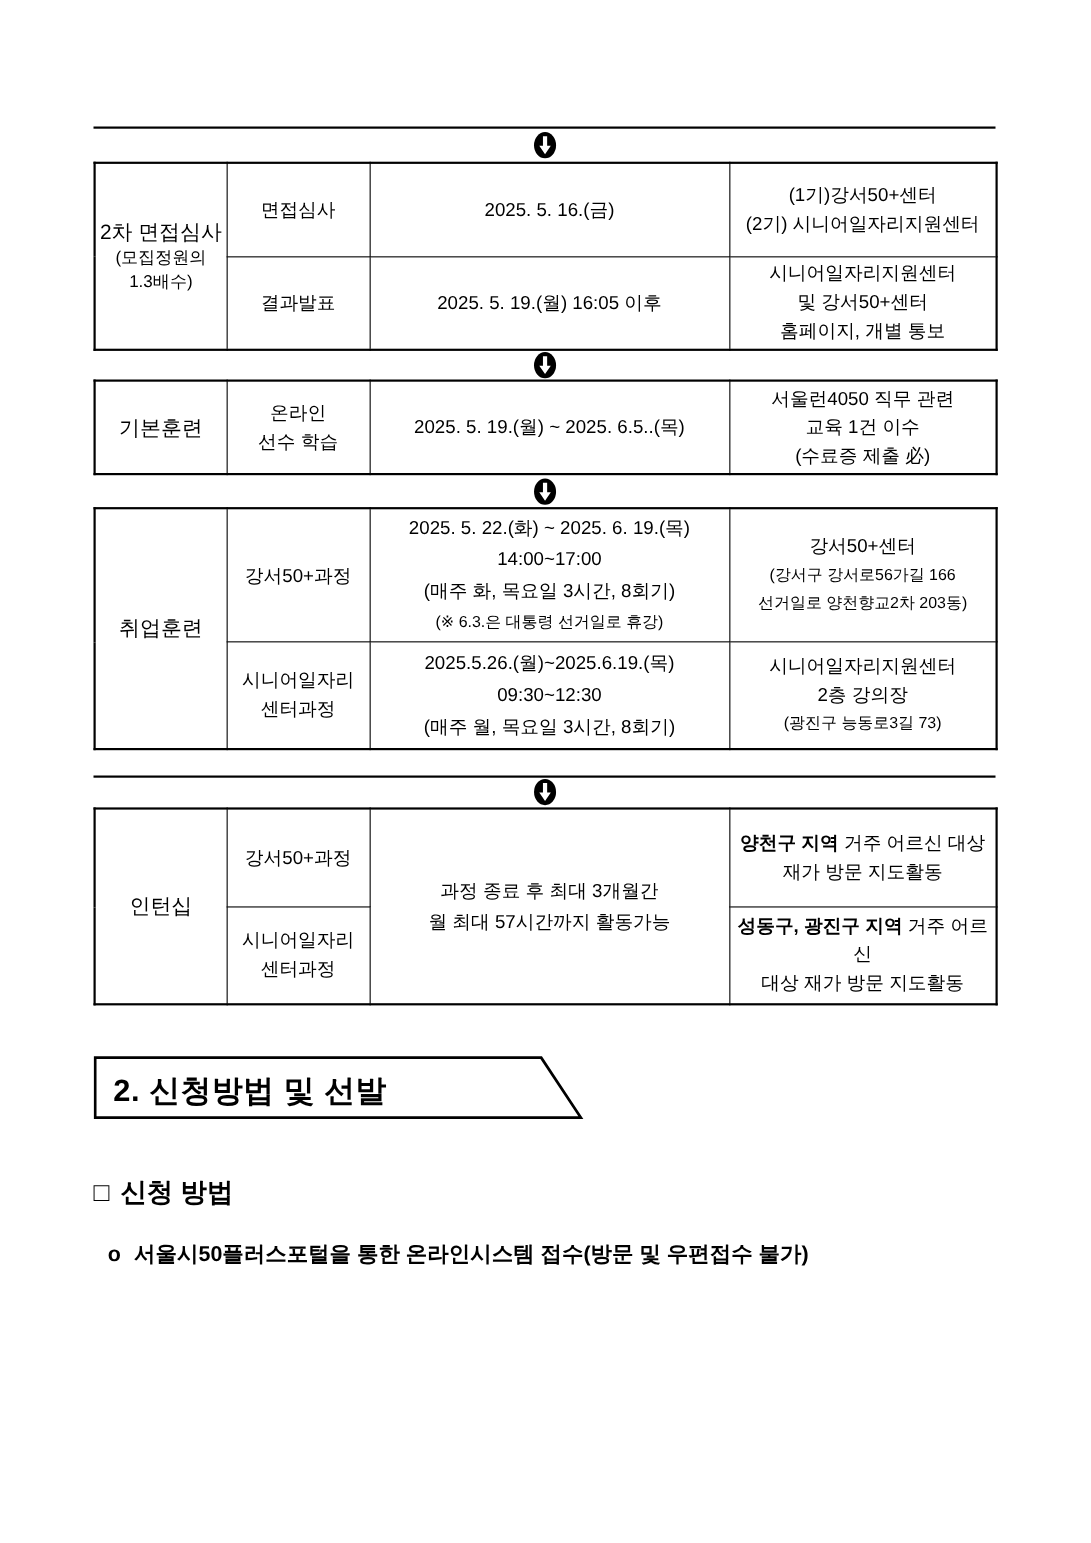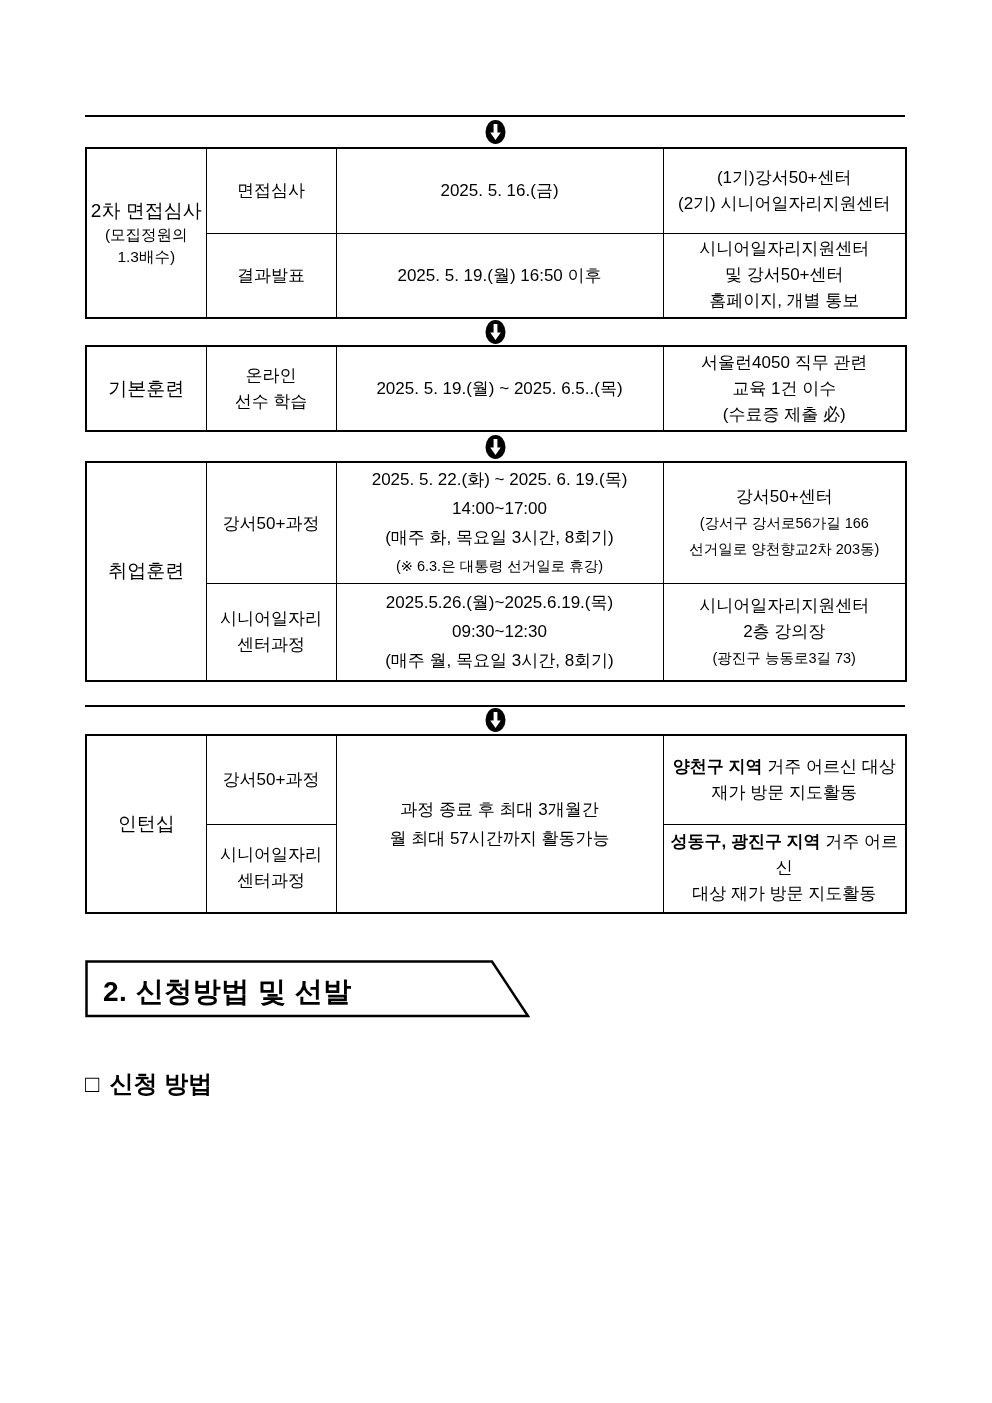--- a/index.html
+++ b/index.html
@@ -81,21 +81,21 @@
       </td>
       <td>면접심사</td>
       <td>2025. 5. 16.(금)</td>
       <td class="ln">
         <div>(1기)강서50+센터</div>
         <div>(2기) 시니어일자리지원센터</div>
       </td>
     </tr>
     <tr>
       <td>결과발표</td>
-      <td>2025. 5. 19.(월) 16:50 이후</td>
+      <td>2025. 5. 19.(월) 16:05 이후</td>
       <td class="ln">
         <div>시니어일자리지원센터</div>
         <div>및 강서50+센터</div>
         <div>홈페이지, 개별 통보</div>
       </td>
     </tr>
   </tbody>
     </table>
 
   <div class="band" style="height:26px;">
@@ -228,15 +228,18 @@
     <svg width="450" height="58" viewBox="0 0 450 58">
       <polygon points="1.5,1.5 407,1.5 443,56 1.5,56" fill="#ffffff" stroke="#000000" stroke-width="2.5"></polygon>
     </svg>
     <span class="banner-text">2. 신청방법 및 선발</span>
   </div>
 
   <div class="h1-line">
     <span class="sq">□</span><span>신청 방법</span>
   </div>
 
+  <div class="b1-line">
+    <span class="o-bullet">o</span><span>서울시50플러스포털을 통한 온라인시스템 접수(방문 및 우편접수 불가)</span>
+  </div>
 
 
 </div>
 
 </body></html>

